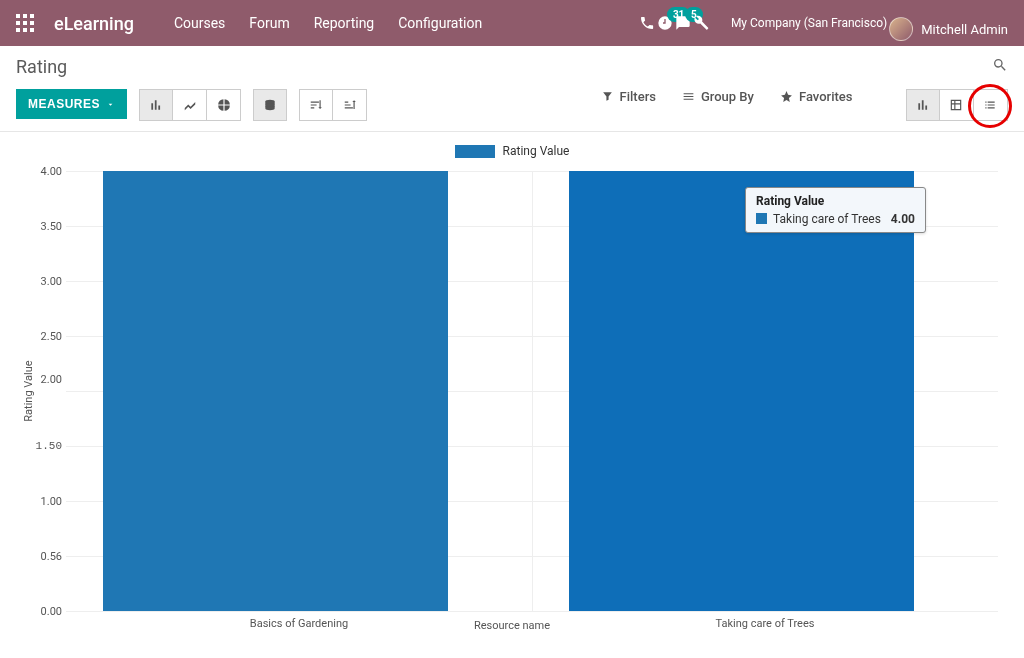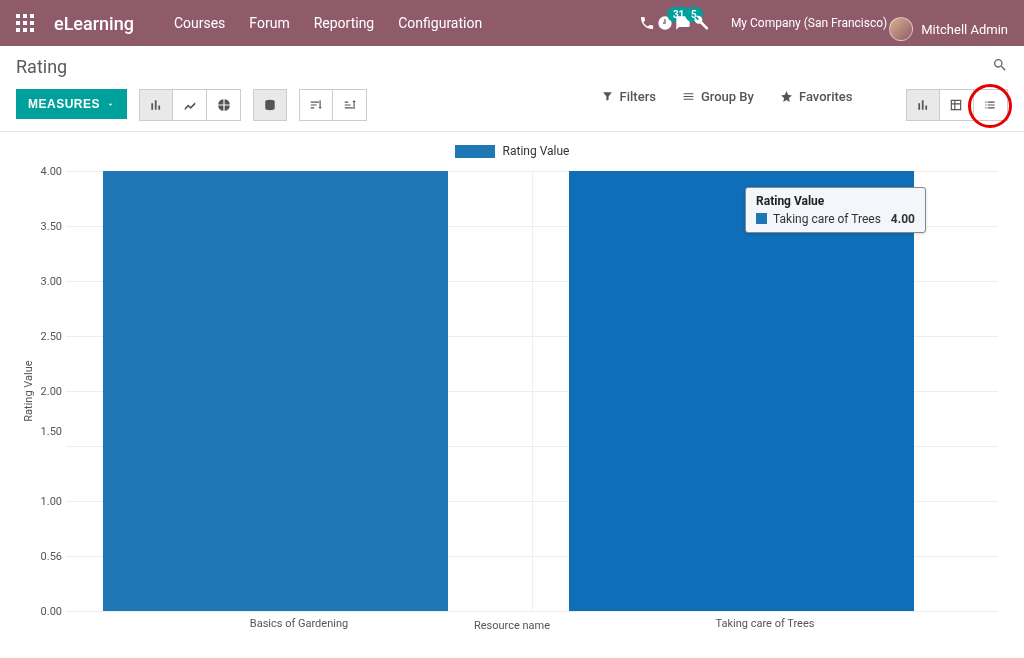--- a/index.html
+++ b/index.html
@@ -236,23 +236,23 @@
     <span class="ylabel">Rating Value</span>
     <div class="grid" id="grid">
       <div class="sep-vert"></div>
     <div class="gline" style="top: 440px;"></div>
         <div class="ytick" style="top: 440px;">0.00</div>
         <div class="gline" style="top: 385px;"></div>
         <div class="ytick" style="top: 385px;">0.56</div>
         <div class="gline" style="top: 330px;"></div>
         <div class="ytick" style="top: 330px;">1.00</div>
         <div class="gline" style="top: 275px;"></div>
-        <div class="ytick" style="top: 260px;">1.50</div>
+        <div class="ytick" style="top: 275px; font-family: Liberation Mono, monospace;">1.50</div>
         <div class="gline" style="top: 220px;"></div>
-        <div class="ytick" style="top: 220px;">2.00</div>
+        <div class="ytick" style="top: 208px;">2.00</div>
         <div class="gline" style="top: 165px;"></div>
         <div class="ytick" style="top: 165px;">2.50</div>
         <div class="gline" style="top: 110px;"></div>
         <div class="ytick" style="top: 110px;">3.00</div>
         <div class="gline" style="top: 55px;"></div>
         <div class="ytick" style="top: 55px;">3.50</div>
         <div class="gline" style="top: 0px;"></div>
         <div class="ytick" style="top: 0px;">4.00</div>
       </div>
     <div class="bars" id="bars">

